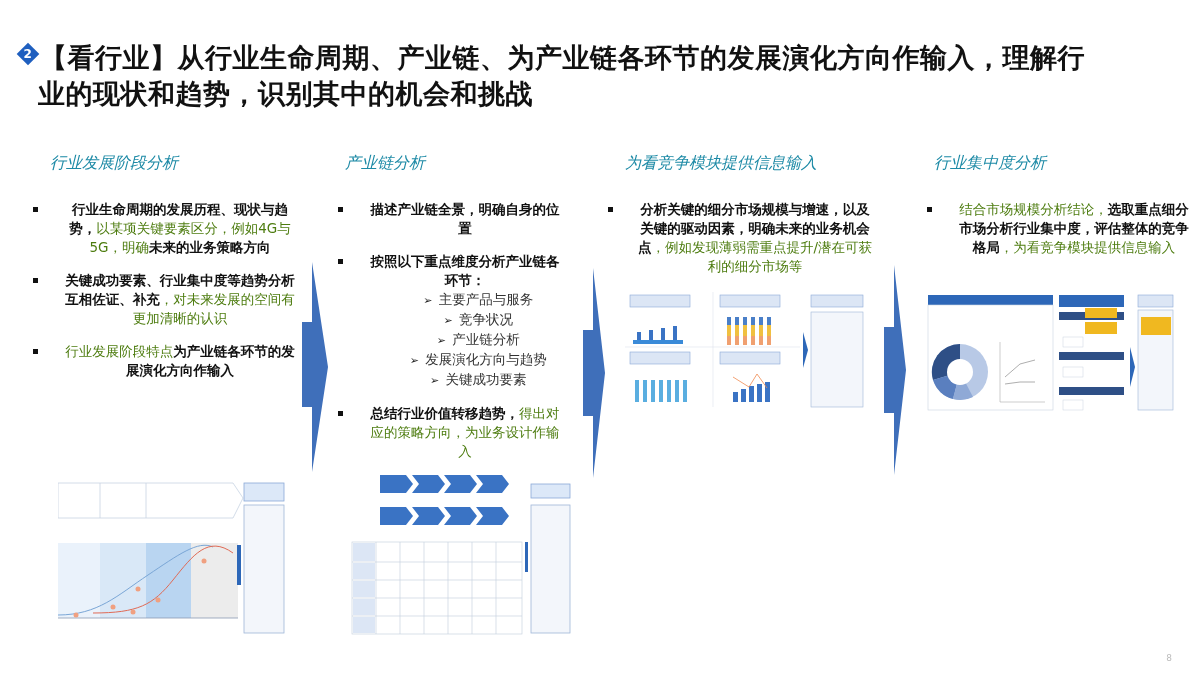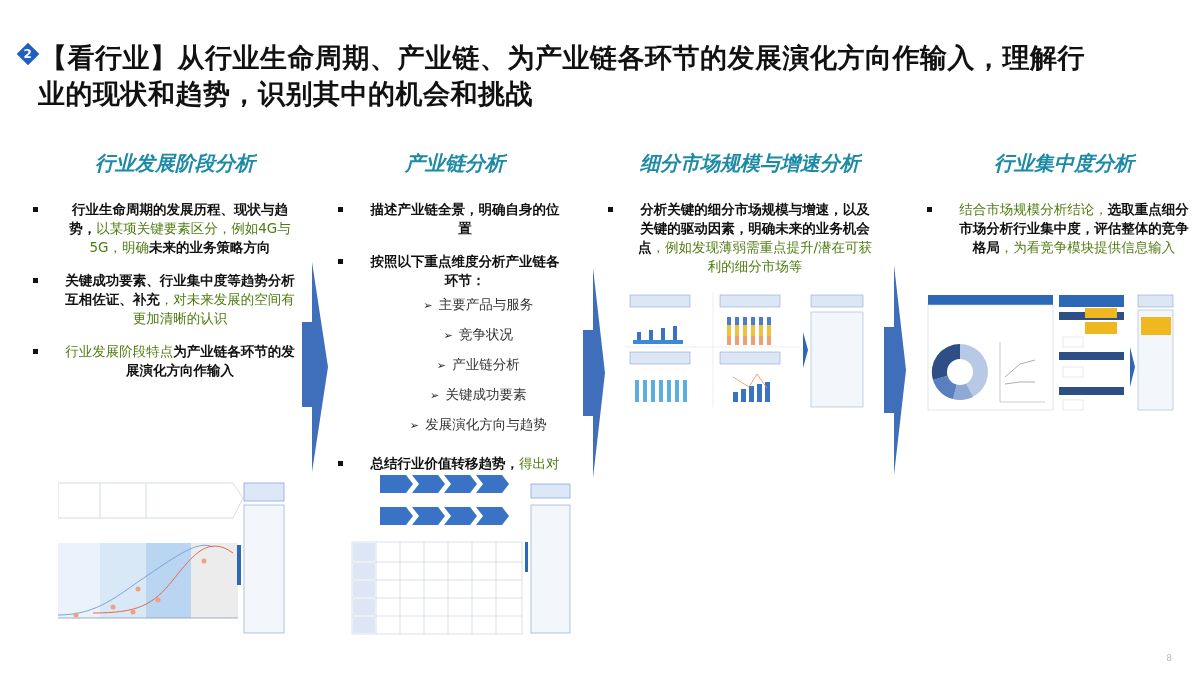--- a/index.html
+++ b/index.html
@@ -20,31 +20,31 @@
     background: #1f5fbf; transform: rotate(45deg);
   }
   .title .badge .num {
     position: absolute; left: 0; top: 0; width: 20px; height: 20px;
     color: #fff; font-size: 12px; line-height: 20px; text-align: center; font-weight: bold;
   }
   .title .line2 { display: block; padding-left: 20px; }
 
   .col { position: absolute; top: 148px; }
   .col-head {
-    text-align: center; font-style: italic; font-weight: bold;
-    font-size: 20px; color: #1d8aa6; height: 30px; line-height: 30px;
+    font-style: italic; font-weight: normal;
+    font-size: 16px; color: #1d8aa6; height: 30px; line-height: 30px;
   }
   .bullets { margin-top: 22px; font-size: 13.5px; line-height: 19px; }
   .bullet { position: relative; padding-left: 30px; margin-bottom: 14px; text-align: center; }
   .bullet .dot {
     position: absolute; left: 3px; top: 7px; width: 5px; height: 5px; background: #111;
   }
   .b { font-weight: bold; color: #111; }
   .n { font-weight: normal; color: #4d7c0f; }
-  .sub { padding-left: 20px; font-weight: normal; color: #333; line-height: 28px; }
+  .sub { padding-left: 20px; font-weight: normal; color: #333; line-height: 19px; }
   .sub .arr { display: inline-block; width: 22px; font-size: 11px; color: #222; }
 
   .arrow { position: absolute; }
 
   .thumb { position: absolute; background: #fff; }
   .pageno {
     position: absolute; right: 28px; bottom: 12px; font-size: 9px; color: #bbb;
   }
 </style>
 </head>
@@ -83,33 +83,33 @@
       <span class="dot"></span>
       <span class="b">描述产业链全景，明确自身的位置</span>
     </div>
     <div class="bullet">
       <span class="dot"></span>
       <span class="b">按照以下重点维度分析产业链各环节：</span>
       <div class="sub">
         <div><span class="arr">➢</span><span>主要产品与服务</span></div>
         <div><span class="arr">➢</span><span>竞争状况</span></div>
         <div><span class="arr">➢</span><span>产业链分析</span></div>
+        <div><span class="arr">➢</span><span>发展演化方向与趋势</span></div>
         <div><span class="arr">➢</span><span>关键成功要素</span></div>
-        <div><span class="arr">➢</span><span>发展演化方向与趋势</span></div>
       </div>
     </div>
     <div class="bullet">
       <span class="dot"></span>
       <span class="b">总结行业价值转移趋势，</span><span class="n">得出对应的策略方向，为业务设计作输入</span>
     </div>
   </div>
 </div>
 
 <div class="col" style="left:605px; width:270px;">
-  <div class="col-head" style="padding-left:20px;">细分市场规模与增速分析</div>
+  <div class="col-head" style="padding-left:20px;">为看竞争模块提供信息输入</div>
   <div class="bullets">
     <div class="bullet">
       <span class="dot"></span>
       <span class="b">分析关键的细分市场规模与增速，以及关键的驱动因素，明确未来的业务机会点</span><span class="n">，例如发现薄弱需重点提升/潜在可获利的细分市场等</span>
     </div>
   </div>
 </div>
 
 <div class="col" style="left:924px; width:270px;">
   <div class="col-head" style="padding-left:10px;">行业集中度分析</div>

